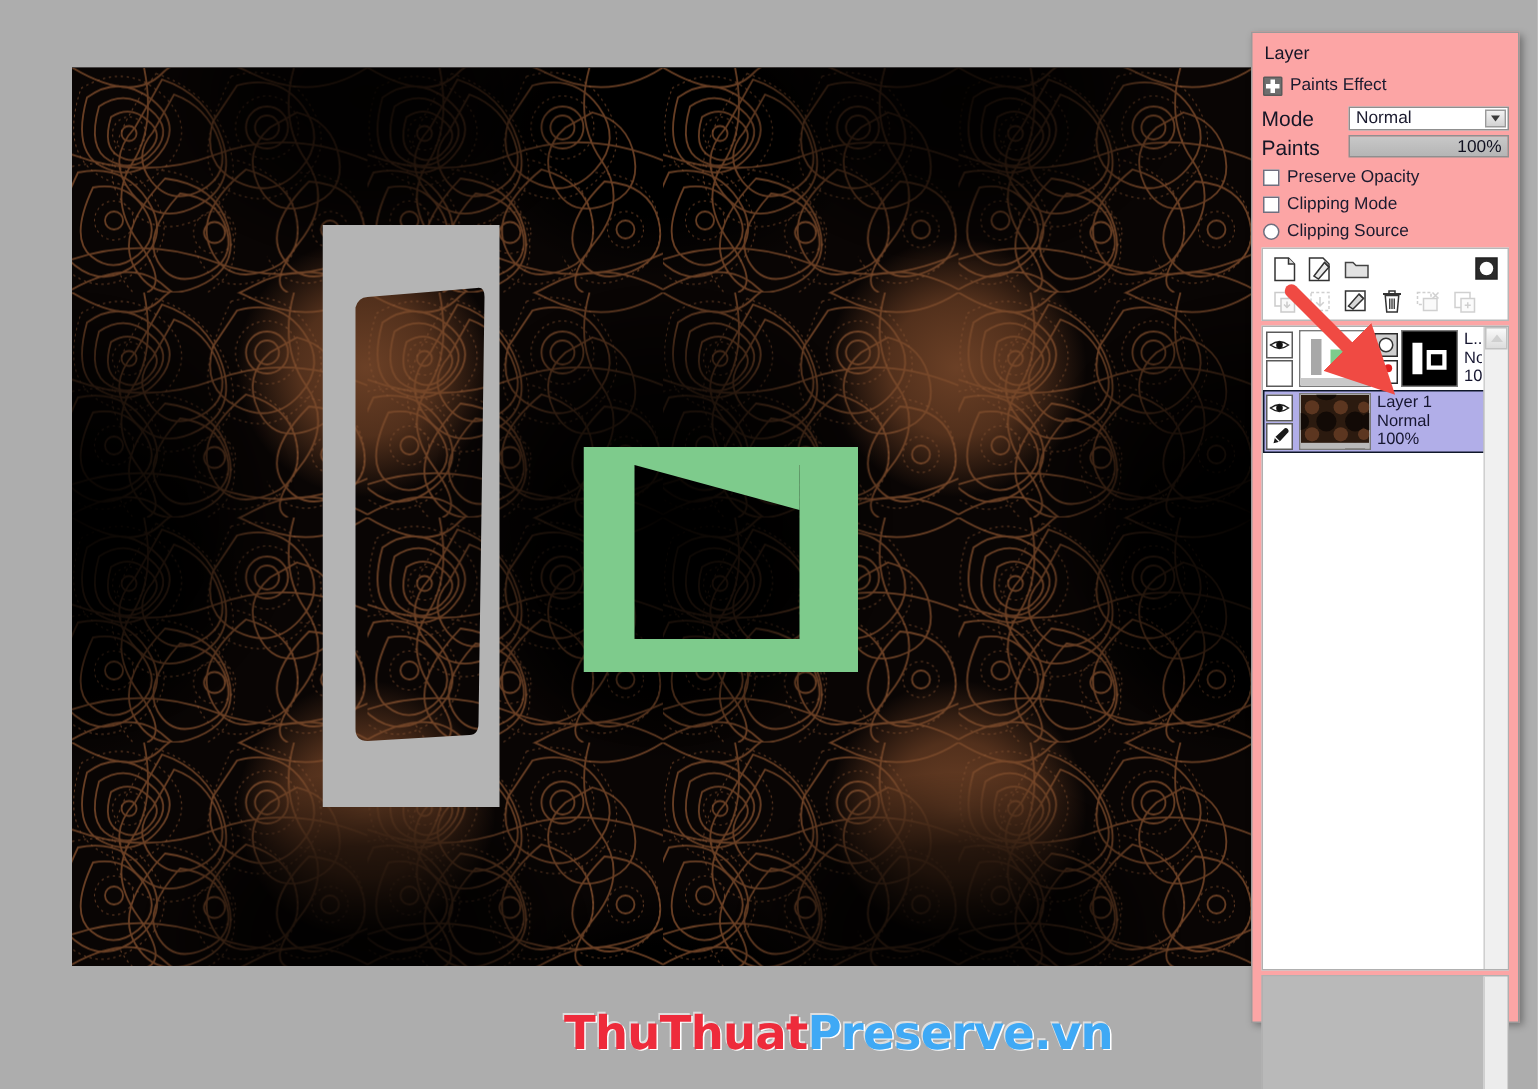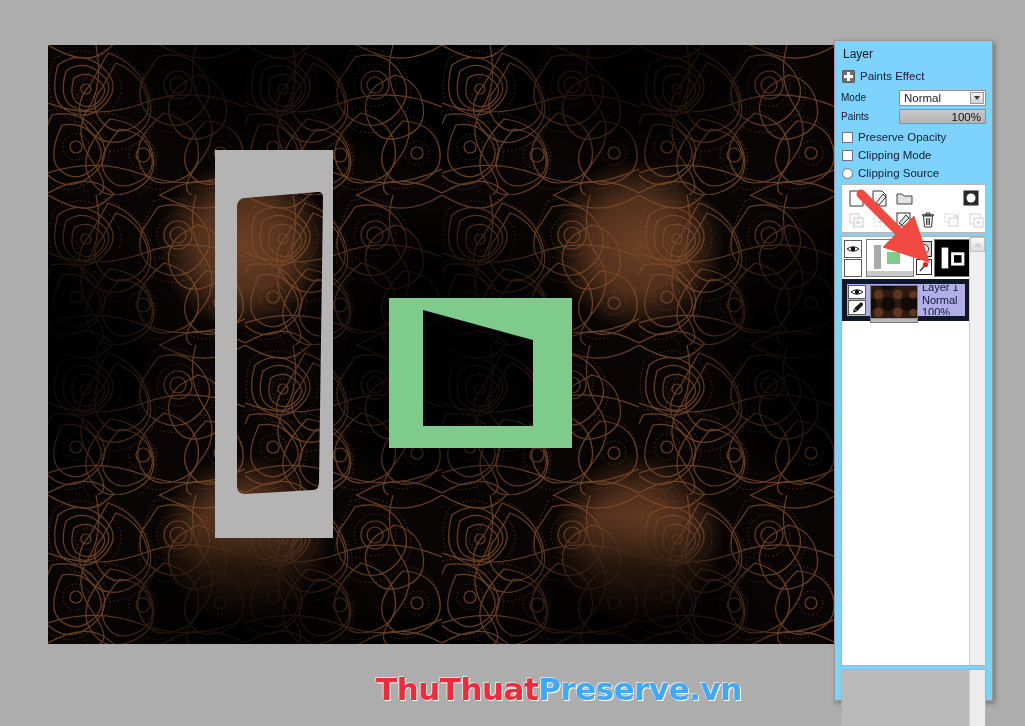--- a/index.html
+++ b/index.html
@@ -78,44 +78,44 @@
     white-space: nowrap;
     text-shadow: 1px 1px 0 #ffffff, -1px -1px 0 rgba(255,255,255,0.6);
   }
   #watermark .wm-a { color: #ee2b3b; text-align: right; }
   #watermark .wm-b { color: #3fa9f5; }
 
   
   #layer-panel {
     position: absolute;
     left: 834px;
-    top: 40px;
-    width: 159px;
+    top: 21px;
+    width: 179px;
     height: 661px;
-    background: #7dd3fc;
+    background: #fca5a5;
     border: 1px solid #9a9a9a;
     box-shadow: 2px 2px 5px rgba(0,0,0,0.35);
     box-sizing: border-box;
     font-size: 11.5px;
     color: #1a1a2e;
   }
   #panel-title {
     padding: 6px 0 4px 8px;
     font-size: 12px;
     color: #161626;
   }
   .row {
     display: flex;
     align-items: center;
     padding: 0 6px;
     height: 19px;
   }
   .row-label {
     width: 58px;
-    font-size: 10px;
+    font-size: 14px;
     color: #161626;
   }
 
   .paints-effect-row {
     display: flex;
     align-items: center;
     padding: 2px 6px 3px 7px;
     height: 18px;
   }
   .plus-box {
@@ -254,21 +254,21 @@
   .layer-item {
     display: flex;
     align-items: stretch;
     height: 42px;
     border: 1px solid transparent;
     box-sizing: border-box;
     padding: 1px;
   }
   .layer-item.selected {
     background: #b1aee8;
-    border: 5px solid #0f172a;
+    border: 1px solid #0f172a;
   }
   .li-icons {
     width: 20px;
     display: flex;
     flex-direction: column;
     justify-content: center;
     gap: 1px;
     flex: none;
   }
   .li-icon-box {

